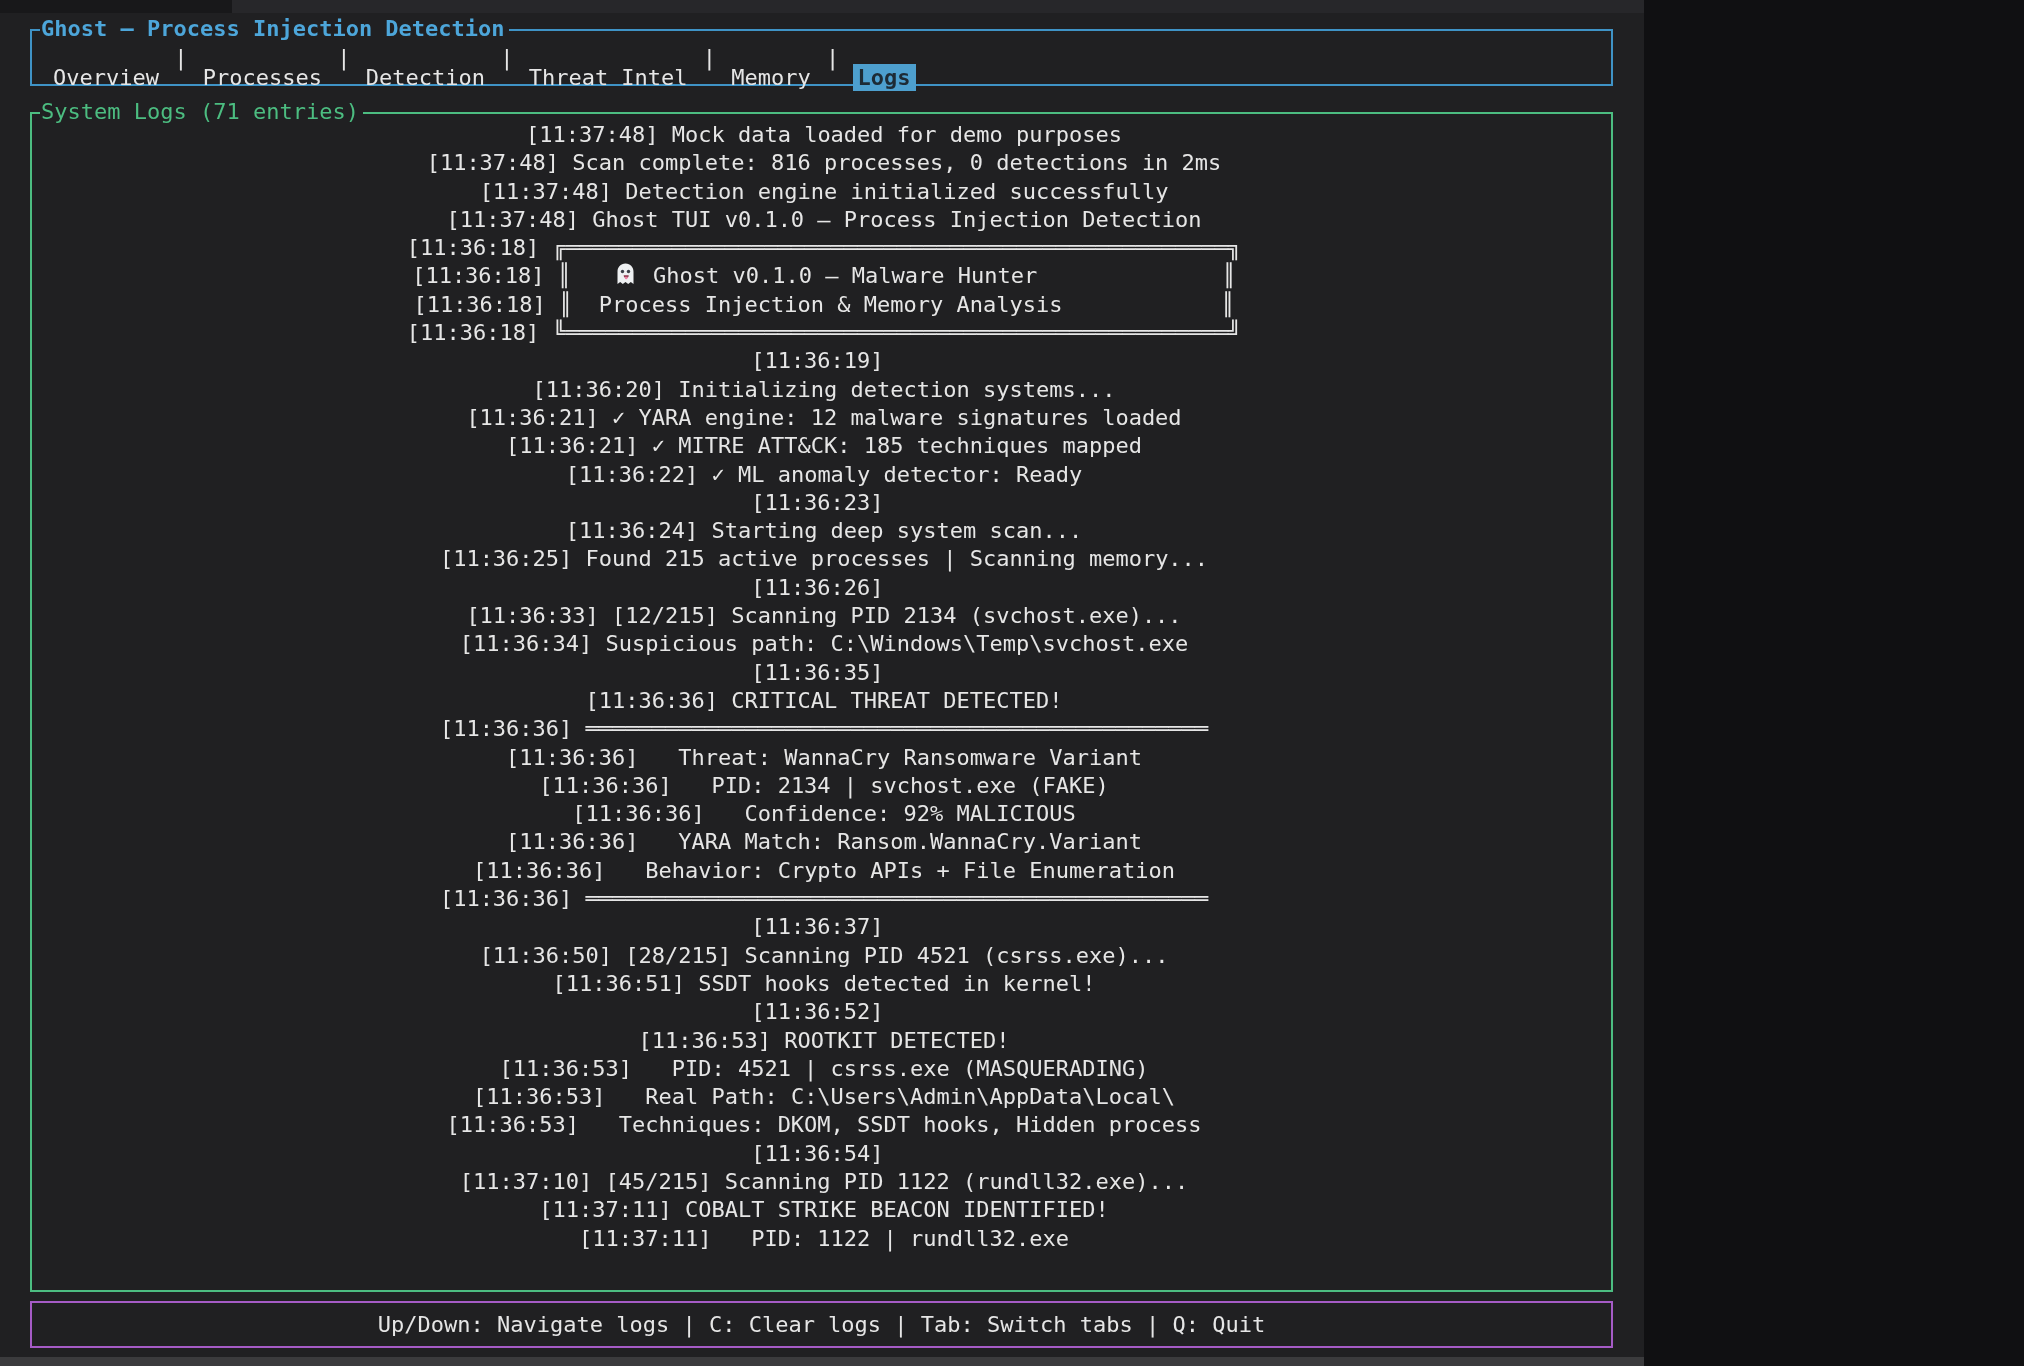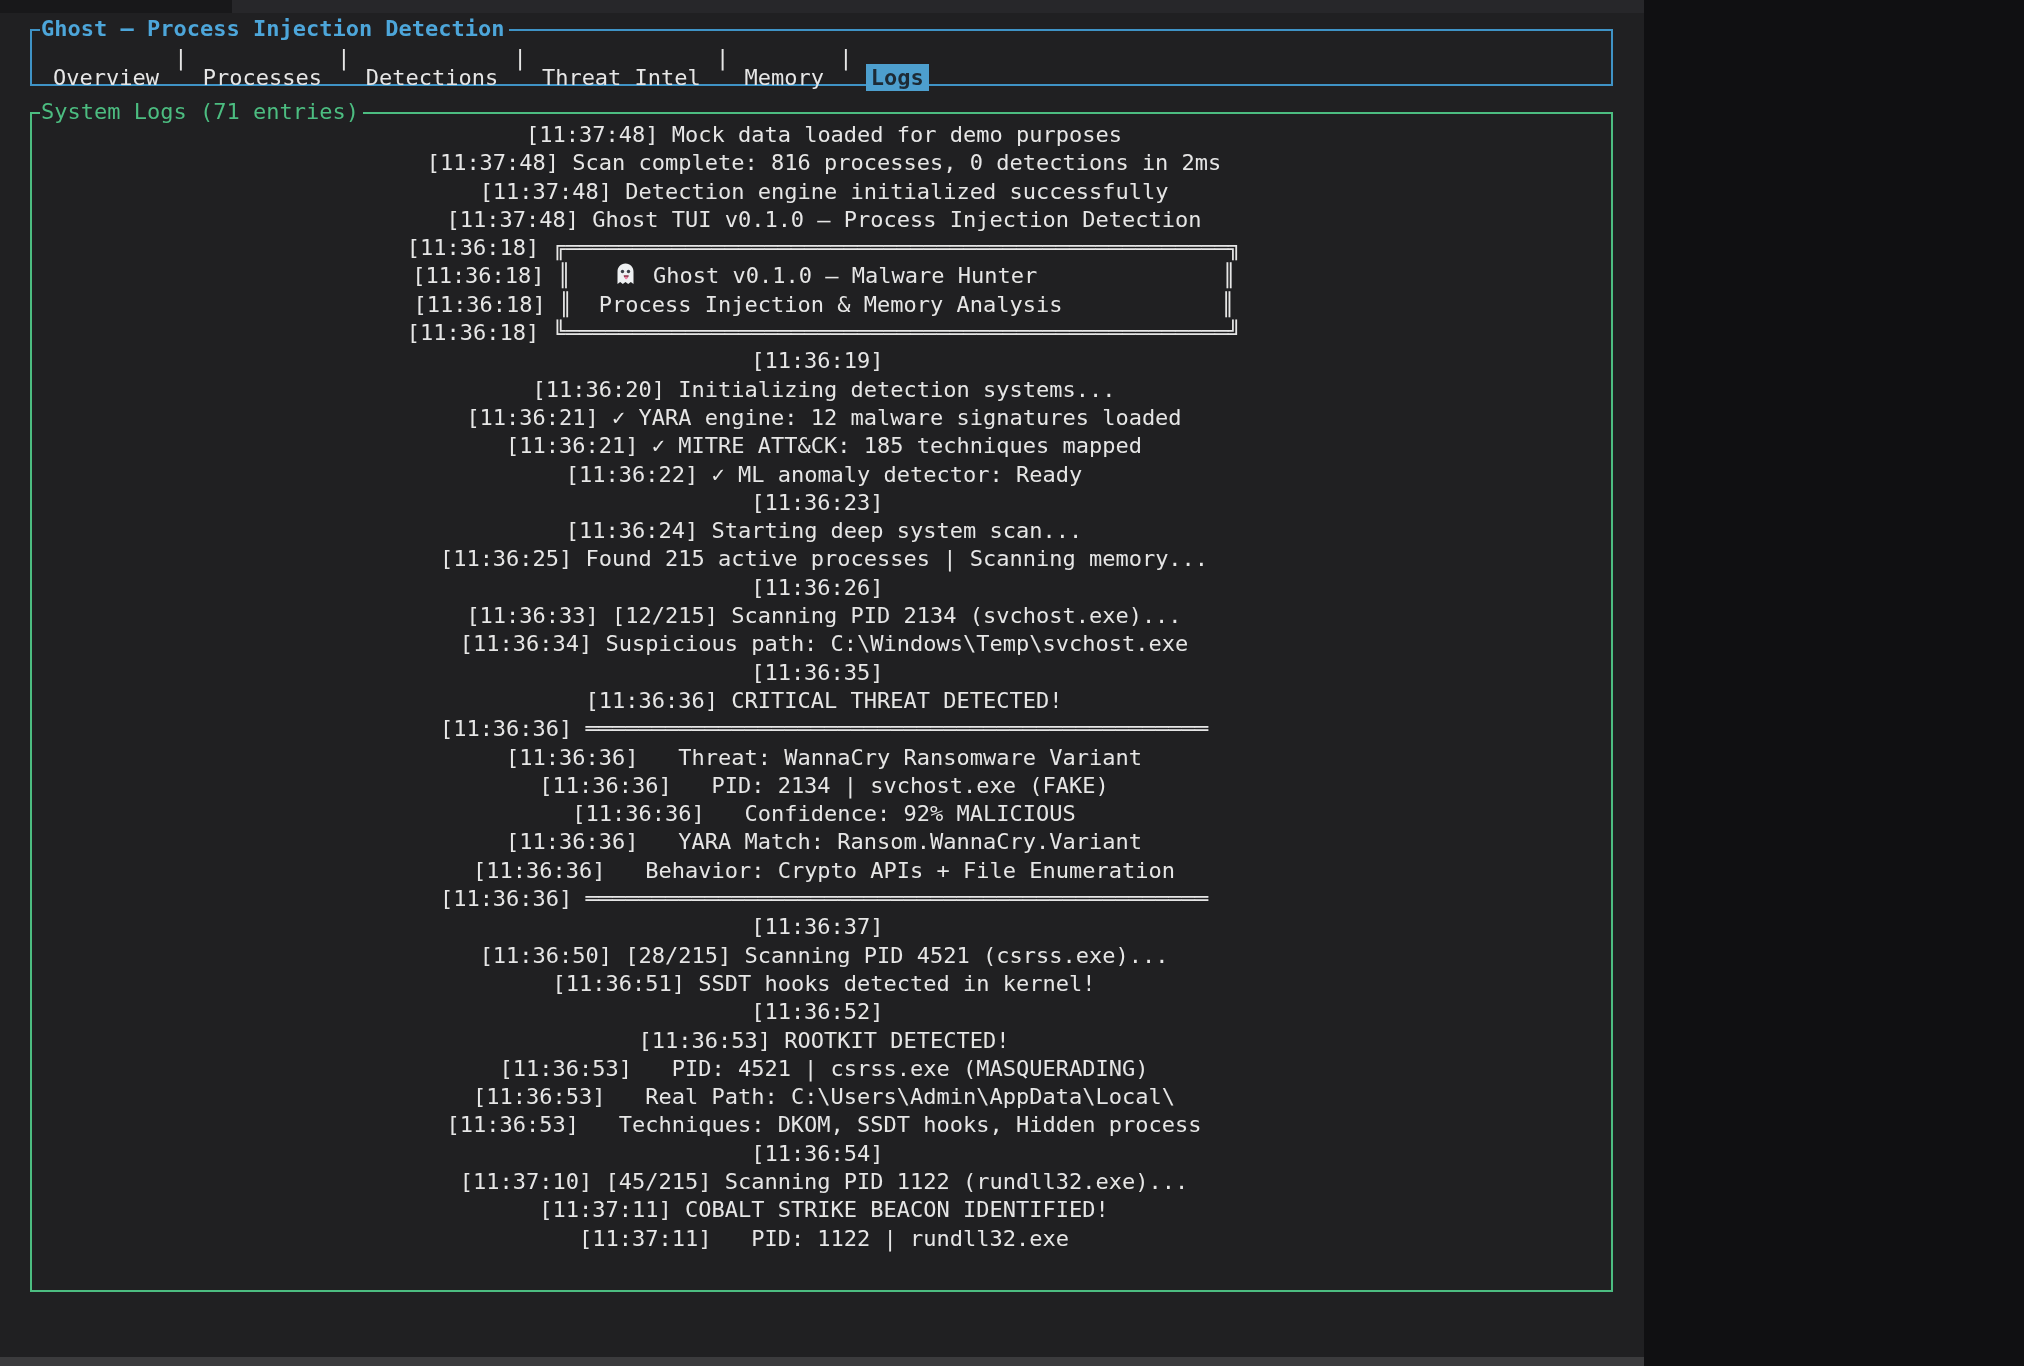--- a/index.html
+++ b/index.html
@@ -62,30 +62,33 @@
 <body>
 
 <div class="screen">
 
   <div class="top-strip">
     <div class="top-strip-left"></div>
   </div>
 
   <section class="panel tabs-panel">
     <span class="panel-title">Ghost — Process Injection Detection</span>
-    <div class="tab-bar"><span class="tab">Overview</span><span class="tab-sep"> | </span><span class="tab">Processes</span><span class="tab-sep"> | </span><span class="tab">Detections</span><span class="tab-sep"> | </span><span class="tab">Threat Intel</span><span class="tab-sep"> | </span><span class="tab">Memory</span><span class="tab-sep"> | </span><span class="tab active">Logs</span></div>
+    <div class="tab-bar"><span class="tab">Overview</span><span class="tab-sep"> | </span><span class="tab">Processes</span><span class="tab-sep"> | </span><span class="tab">Detection</span><span class="tab-sep"> | </span><span class="tab">Threat Intel</span><span class="tab-sep"> | </span><span class="tab">Memory</span><span class="tab-sep"> | </span><span class="tab active">Logs</span></div>
   </section>
 
   <section class="panel logs-panel">
     <span class="panel-title">System Logs (71 entries)</span>
     <div class="log-list"><div class="log-line">[11:37:48] Mock data loaded for demo purposes</div><div class="log-line">[11:37:48] Scan complete: 816 processes, 0 detections in 2ms</div><div class="log-line">[11:37:48] Detection engine initialized successfully</div><div class="log-line">[11:37:48] Ghost TUI v0.1.0 — Process Injection Detection</div><div class="log-line">[11:36:18] ╔══════════════════════════════════════════════════╗</div><div class="log-line">[11:36:18] ║   <span class="ghost-icon"><svg viewBox="0 0 24 24" width="27" height="24">
               <path d="M12 1.5 C7 1.5 4 5.2 4 9.8 V22 l2.7-2.1 2.6 2.1 2.7-2.1 2.7 2.1 2.6-2.1 L20 22 V9.8 C20 5.2 17 1.5 12 1.5 Z" fill="#eef0f2"></path>
               <circle cx="9" cy="9.5" r="1.7" fill="#3a3f48"></circle>
               <circle cx="15" cy="9.5" r="1.7" fill="#3a3f48"></circle>
               <path d="M10.2 13.2 h5 a2.5 2.6 0 0 1 -5 0 Z" fill="#8c3a4e"></path>
               <path d="M11.4 14.8 h2.6 v1.2 a1.3 1.2 0 0 1 -2.6 0 Z" fill="#ef7fa4"></path>
             </svg></span> Ghost v0.1.0 — Malware Hunter              ║</div><div class="log-line">[11:36:18] ║  Process Injection &amp; Memory Analysis            ║</div><div class="log-line">[11:36:18] ╚══════════════════════════════════════════════════╝</div><div class="log-line">[11:36:19] </div><div class="log-line">[11:36:20] Initializing detection systems...</div><div class="log-line">[11:36:21] ✓ YARA engine: 12 malware signatures loaded</div><div class="log-line">[11:36:21] ✓ MITRE ATT&amp;CK: 185 techniques mapped</div><div class="log-line">[11:36:22] ✓ ML anomaly detector: Ready</div><div class="log-line">[11:36:23] </div><div class="log-line">[11:36:24] Starting deep system scan...</div><div class="log-line">[11:36:25] Found 215 active processes | Scanning memory...</div><div class="log-line">[11:36:26] </div><div class="log-line">[11:36:33] [12/215] Scanning PID 2134 (svchost.exe)...</div><div class="log-line">[11:36:34] Suspicious path: C:\Windows\Temp\svchost.exe</div><div class="log-line">[11:36:35] </div><div class="log-line">[11:36:36] CRITICAL THREAT DETECTED!</div><div class="log-line">[11:36:36] ═══════════════════════════════════════════════</div><div class="log-line">[11:36:36]   Threat: WannaCry Ransomware Variant</div><div class="log-line">[11:36:36]   PID: 2134 | svchost.exe (FAKE)</div><div class="log-line">[11:36:36]   Confidence: 92% MALICIOUS</div><div class="log-line">[11:36:36]   YARA Match: Ransom.WannaCry.Variant</div><div class="log-line">[11:36:36]   Behavior: Crypto APIs + File Enumeration</div><div class="log-line">[11:36:36] ═══════════════════════════════════════════════</div><div class="log-line">[11:36:37] </div><div class="log-line">[11:36:50] [28/215] Scanning PID 4521 (csrss.exe)...</div><div class="log-line">[11:36:51] SSDT hooks detected in kernel!</div><div class="log-line">[11:36:52] </div><div class="log-line">[11:36:53] ROOTKIT DETECTED!</div><div class="log-line">[11:36:53]   PID: 4521 | csrss.exe (MASQUERADING)</div><div class="log-line">[11:36:53]   Real Path: C:\Users\Admin\AppData\Local\</div><div class="log-line">[11:36:53]   Techniques: DKOM, SSDT hooks, Hidden process</div><div class="log-line">[11:36:54] </div><div class="log-line">[11:37:10] [45/215] Scanning PID 1122 (rundll32.exe)...</div><div class="log-line">[11:37:11] COBALT STRIKE BEACON IDENTIFIED!</div><div class="log-line">[11:37:11]   PID: 1122 | rundll32.exe</div></div>
   </section>
 
+  <section class="panel footer-panel">
+    <div class="footer-text">Up/Down: Navigate logs | C: Clear logs | Tab: Switch tabs | Q: Quit</div>
+  </section>
 
   <div class="bottom-strip"></div>
 
 </div>
 
 </body></html>

